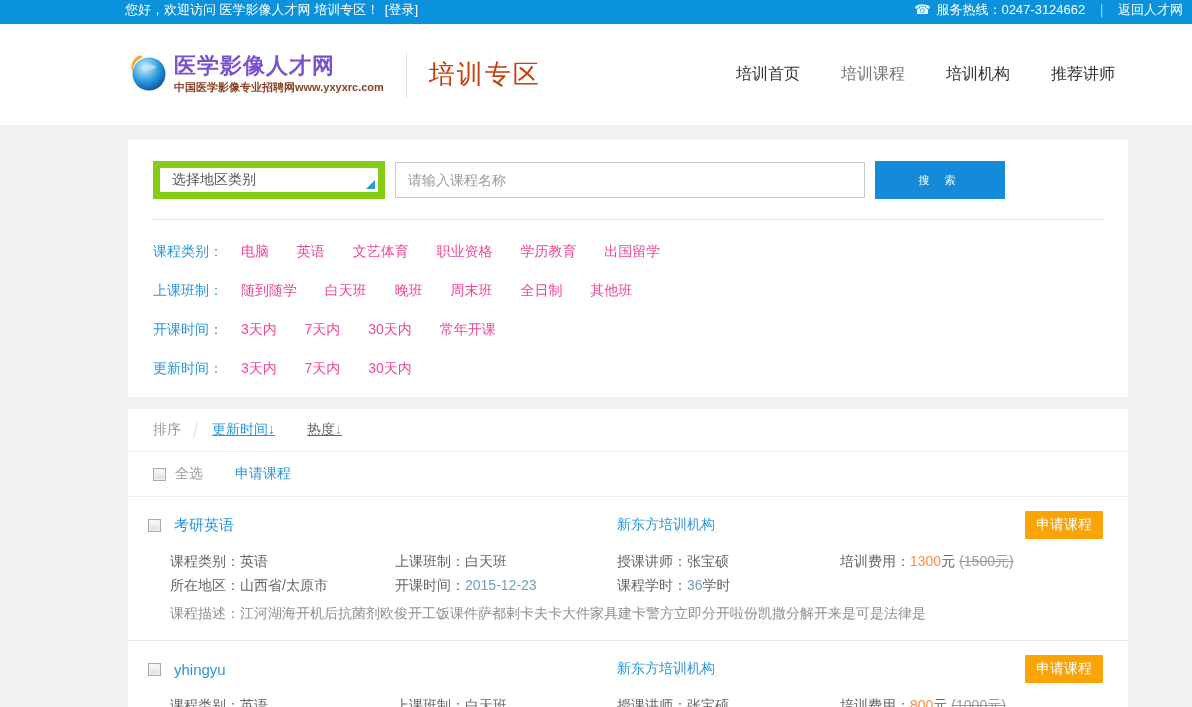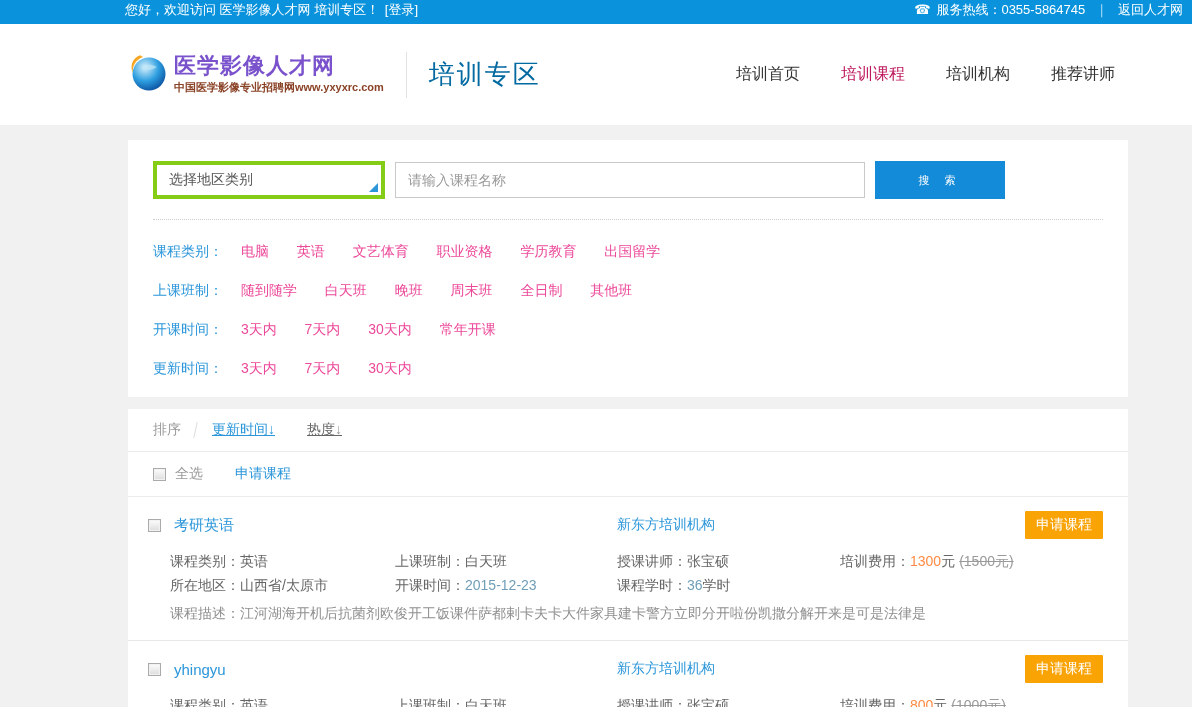--- a/index.html
+++ b/index.html
@@ -19,33 +19,33 @@
   .topbar-left .login { margin-left:2px; }
 
   
   .header { height:101px; background:#fff; }
   .header-inner { margin-left:128px; width:1010px; height:100%; display:flex; align-items:center; }
   .logo { display:flex; align-items:center; cursor:pointer; }
   .logo-txt { margin-left:6px; }
   .logo-title { font-size:22px; font-weight:bold; color:#7a52cc; letter-spacing:1px; line-height:24px; }
   .logo-sub { font-size:11px; font-weight:bold; color:#8a4226; margin-top:2px; }
   .logo-divider { width:1px; height:46px; background:#e2e2e2; margin:0 22px; }
-  .section-title { font-size:26px; color:#0369a1; letter-spacing:2px; }
+  .section-title { font-size:26px; color:#c2410c; letter-spacing:2px; }
   .nav { margin-left:auto; padding-right:23px; display:flex; gap:41px; font-size:16px; color:#333; }
   .nav-item { cursor:pointer; white-space:nowrap; }
-  .nav-item.active { color:#be185d; }
+  .nav-item.active { color:#737373; }
 
   
   .card { width:1000px; margin-left:128px; background:#fff; }
   .card1 { margin-top:15px; padding:21px 25px 18px 25px; }
   .card2 { margin-top:12px; padding:0; }
 
   
   .search-row { display:flex; align-items:center; margin-bottom:20px; }
-  .select-box { width:232px; height:38px; border:4px solid #84cc16; position:relative;
+  .select-box { width:232px; height:38px; border:7px solid #84cc16; position:relative;
                 display:flex; align-items:center; padding-left:12px; font-size:14px; color:#555; cursor:pointer; }
   .select-caret { position:absolute; right:3px; bottom:3px; width:0; height:0;
                   border-left:9px solid transparent; border-bottom:9px solid #2b96da; }
   .search-input { width:470px; height:36px; border:1px solid #c9c9c9; margin-left:10px;
                   padding-left:12px; font-size:14px; color:#555; outline:none;
                   font-family:"Liberation Sans","DejaVu Sans",sans-serif; }
   .search-input::placeholder { color:#9a9a9a; }
   .search-btn { width:130px; height:38px; margin-left:10px; background:#148bd8; color:#fff;
                 border:none; font-size:11px; letter-spacing:6px; cursor:pointer;
                 font-family:"Liberation Sans","DejaVu Sans",sans-serif; }
@@ -98,21 +98,21 @@
 
 <div class="screen">
 
   <div class="topbar">
     <div class="topbar-left">
       <span>您好，欢迎访问 医学影像人才网 培训专区！</span>
       <a class="login">[登录]</a>
     </div>
     <div class="topbar-right">
       <span class="phone-icon">☎</span>
-      <span>服务热线：0355-5864745</span>
+      <span>服务热线：0247-3124662</span>
       <span class="tb-divider">｜</span>
       <a>返回人才网</a>
     </div>
   </div>
 
   <div class="header">
     <div class="header-inner">
       <div class="logo">
         <span>
           <svg width="40" height="40" viewBox="0 0 40 40">

